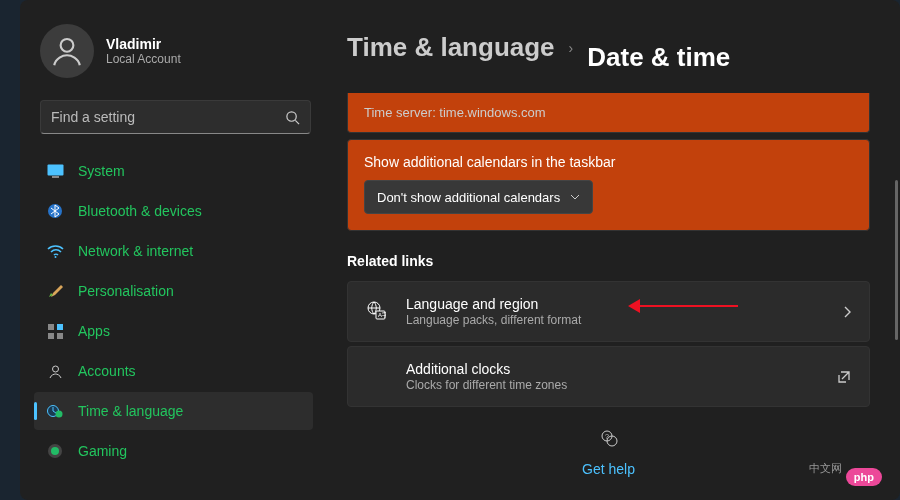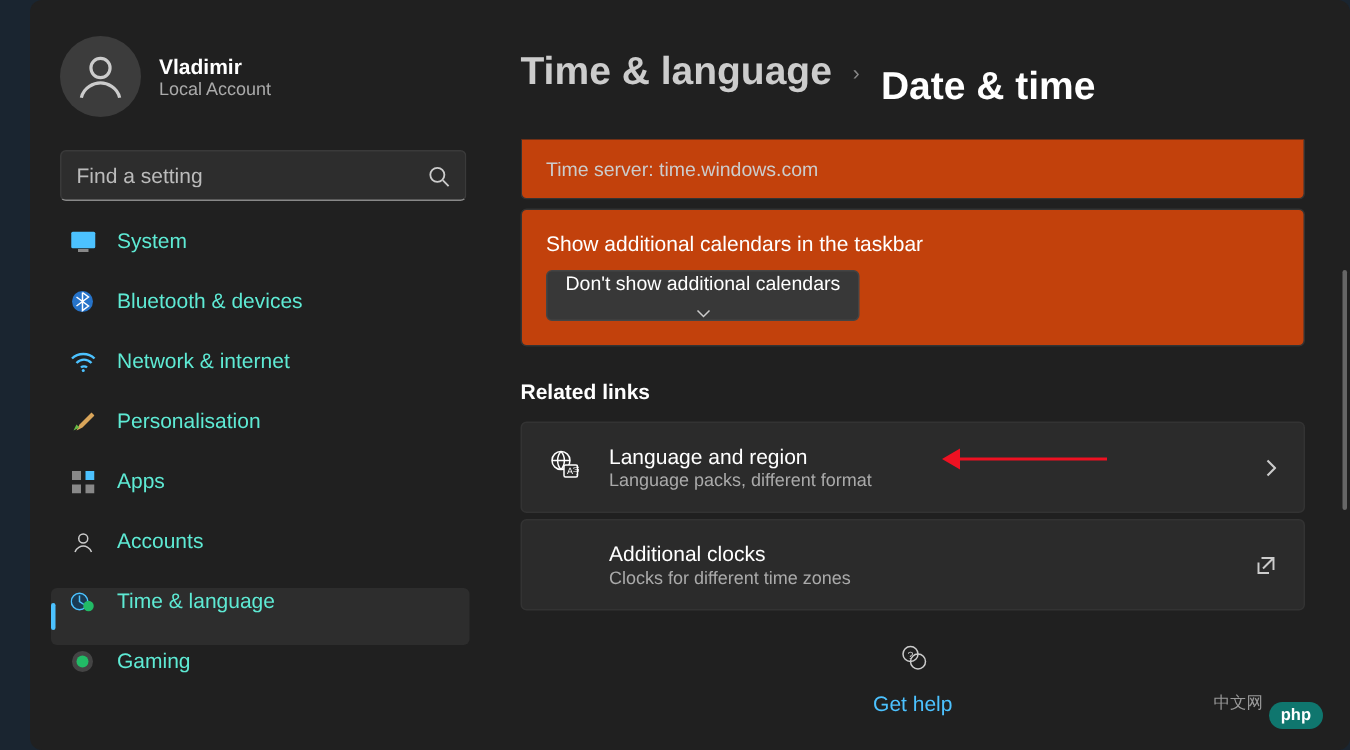--- a/index.html
+++ b/index.html
@@ -13,49 +13,49 @@
     .body { flex: 1; display: flex; overflow: hidden; }
     .sidebar { width: 305px; padding: 18px 8px 0 14px; display: flex; flex-direction: column; }
     .profile { display: flex; align-items: center; padding: 6px 6px 18px; }
     .avatar { width: 54px; height: 54px; border-radius: 50%; background: #3c3c3c; display: flex; align-items: center; justify-content: center; margin-right: 12px; }
     .profile-name { color: #fff; font-size: 14px; font-weight: 600; }
     .profile-sub { color: #aaa; font-size: 12px; }
     .search { margin: 4px 6px 18px; height: 34px; background: #2d2d2d; border: 1px solid #3a3a3a; border-bottom: 1px solid #888; border-radius: 4px; display: flex; align-items: center; padding: 14px 10px; }
     .search input { flex: 1; background: transparent; border: none; color: #fff; font-size: 14px; outline: none; }
     .search input::placeholder { color: #bbb; }
     .navlist { flex: 1; overflow-y: auto; padding-right: 4px; }
-    .navitem { display: flex; height: 38px; padding: 0 12px; border-radius: 4px; color: #5eead4; font-size: 14px; cursor: pointer; margin-bottom: 2px; position: relative; }
+    .navitem { display: flex; align-items: center; height: 38px; padding: 0 12px; border-radius: 4px; color: #22c55e; font-size: 14px; cursor: pointer; margin-bottom: 2px; position: relative; }
     .navitem.active { background: #2d2d2d; }
     .navitem.active::before { content: ""; position: absolute; left: 0; top: 10px; bottom: 10px; width: 3px; background: #4cc2ff; border-radius: 2px; }
     .navicon { width: 18px; height: 18px; margin-right: 14px; display: flex; align-items: center; justify-content: center; }
     .main { flex: 1; padding: 22px 30px 0 22px; overflow-y: auto; color: #fff; }
     .crumbs { display: flex; align-items: center; gap: 14px; margin-bottom: 20px; }
     .crumb1 { font-size: 26px; font-weight: 600; color: #ccc; cursor: pointer; }
     .crumb2 { font-size: 26px; font-weight: 600; color: #fff; margin-top: 20px; }
     .chev { color: #888; font-size: 14px; }
     .card { background: #c2410c; border: 1px solid #333; border-radius: 4px; margin-bottom: 6px; }
     .card-partial { border-top: none; border-radius: 0 0 4px 4px; }
     .card-row { padding: 12px 16px; display: flex; align-items: center; }
     .card-text { color: #ccc; font-size: 13px; }
     .card-title { color: #fff; font-size: 14px; margin-bottom: 10px; padding: 14px 16px 0; }
-    .dropdown { margin: 0 16px 16px; height: 34px; background: #383838; border: 1px solid #444; border-radius: 4px; display: inline-flex; align-items: center; padding: 0 12px; cursor: pointer; color: #fff; font-size: 13px; gap: 10px; flex-direction: column; }
+    .dropdown { margin: 0 16px 16px; height: 34px; background: #383838; border: 1px solid #444; border-radius: 4px; display: inline-flex; align-items: center; padding: 0 12px; cursor: pointer; color: #fff; font-size: 13px; gap: 10px; }
     .section-label { font-size: 14px; font-weight: 600; margin: 22px 0 12px; }
     .linkcard { background: #2b2b2b; border: 1px solid #333; border-radius: 4px; padding: 14px 18px; display: flex; align-items: center; cursor: pointer; margin-bottom: 4px; }
     .link-icon { width: 22px; margin-right: 18px; color: #fff; }
     .link-title { font-size: 14px; color: #fff; }
     .link-sub { font-size: 12px; color: #aaa; margin-top: 1px; }
     .link-flex { flex: 1; }
     .help { display: flex; align-items: center; gap: 14px; padding: 18px 4px; flex-direction: column; }
     .help a { color: #4cc2ff; font-size: 14px; text-decoration: none; }
     .arrow { position: absolute; width: 110px; height: 14px; pointer-events: none; }
     .arrow-line { position: absolute; top: 6px; left: 10px; right: 0; height: 2px; background: #e12; }
     .arrow-head { position: absolute; left: 0; top: 0; width: 0; height: 0; border-right: 12px solid #e12; border-top: 7px solid transparent; border-bottom: 7px solid transparent; }
     .scrollbar { position: absolute; right: 2px; top: 40px; bottom: 10px; width: 3px; }
     .scroll-thumb { position: absolute; right: 0; top: 140px; width: 3px; height: 160px; background: #666; border-radius: 2px; }
-    .badge { position: absolute; right: 18px; bottom: 14px; background: #0f766e; color: #fff; font-size: 11px; padding: 3px 8px; border-radius: 10px; font-weight: 600; margin-left: 36px; }
+    .badge { position: absolute; right: 18px; bottom: 14px; background: #ec4899; color: #fff; font-size: 11px; padding: 3px 8px; border-radius: 10px; font-weight: 600; margin-left: 36px; }
     .badge-cn { position: absolute; right: 58px; bottom: 24px; color: #999; font-size: 11px; }
   </style>
 </head>
 <body>
 
 <div class="window">
 
   <div class="body">
     <div class="sidebar">
       <div class="profile">

